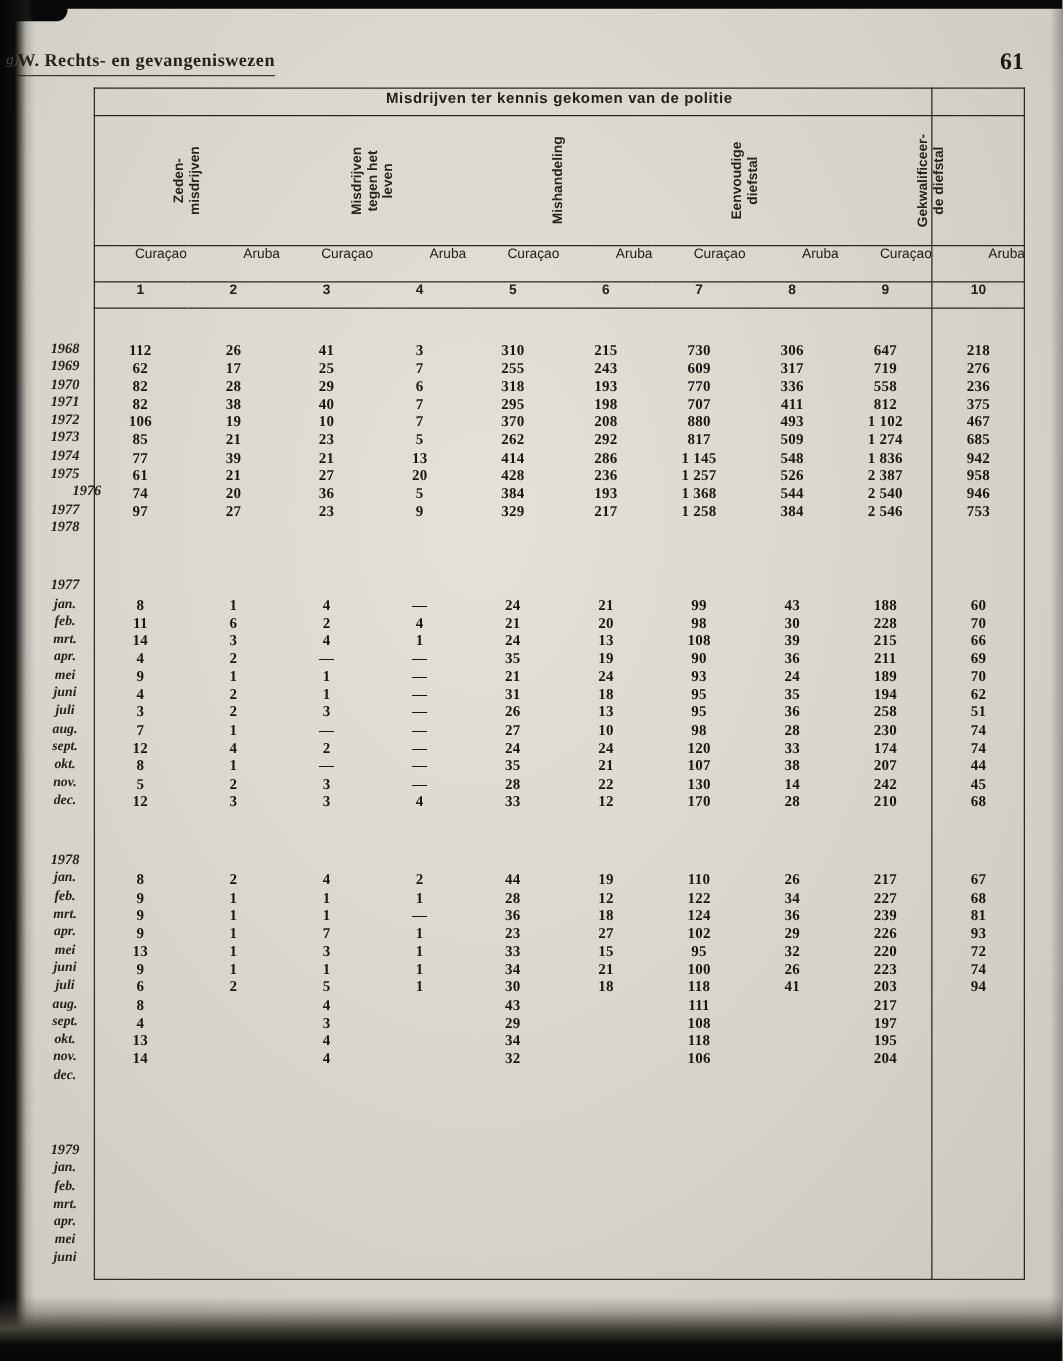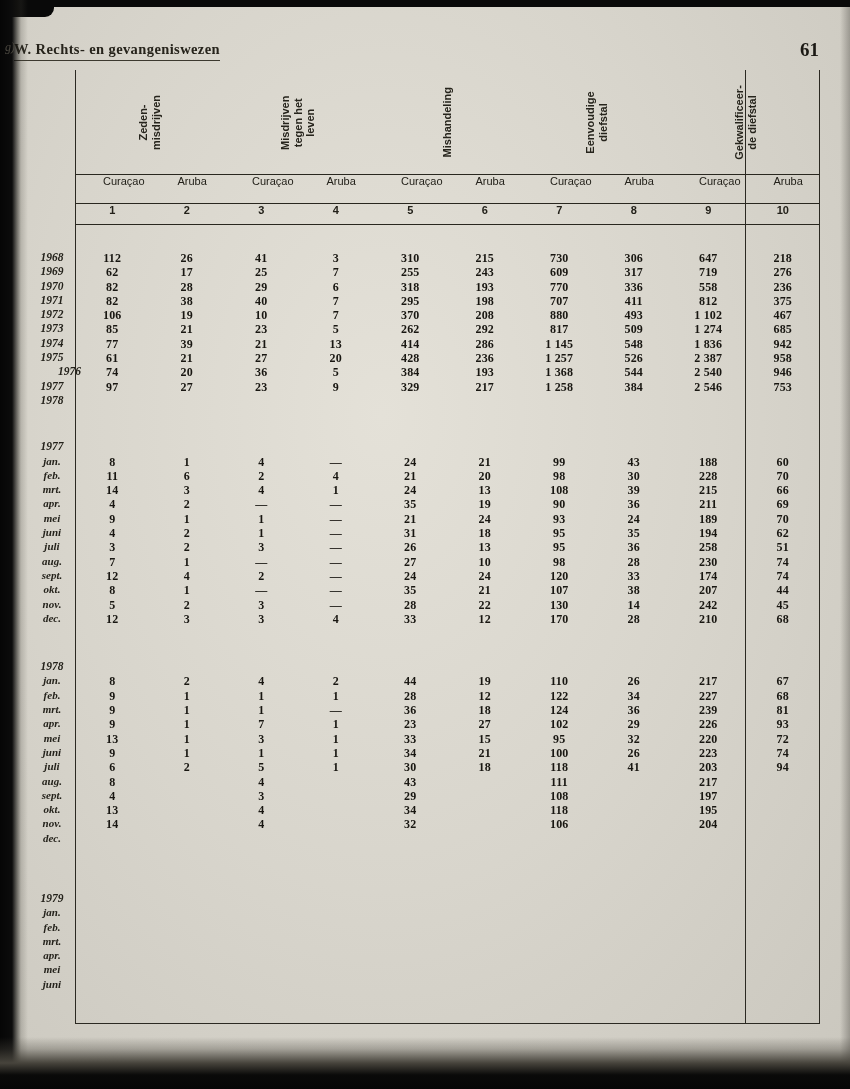--- a/index.html
+++ b/index.html
@@ -28,21 +28,21 @@
   
   .grid{position:absolute;left:28px;top:70px;width:792px;height:972px;z-index:1;
         display:grid;grid-template-columns:47px repeat(10,1fr);align-content:start;}
   .hcell{min-height:1px;}
   .table-title{grid-column:2 / span 10;height:21px;line-height:23px;text-align:center;
         font:700 12px "Liberation Sans","DejaVu Sans",sans-serif;letter-spacing:.5px;
         border-top:1.5px solid #29271f;border-bottom:1px solid #29271f;color:#23211a;}
   .group-cell{grid-column:span 2;height:103px;display:flex;align-items:center;justify-content:center;}
   .rot{transform:rotate(-90deg);font:700 11px "Liberation Sans","DejaVu Sans",sans-serif;
        line-height:12.5px;text-align:center;white-space:nowrap;color:#26241c;}
-  .region-cell{height:28px;line-height:29px;text-align:left;
+  .region-cell{height:28px;line-height:29px;text-align:right;
        font:400 11px "Liberation Sans","DejaVu Sans",sans-serif;color:#23211a;
        border-top:1px solid #29271f;border-bottom:1px solid #29271f;padding-left:28px;}
   .number-cell{height:20px;line-height:21px;text-align:center;
        font:700 11px "Liberation Sans","DejaVu Sans",sans-serif;color:#23211a;
        border-bottom:1px solid #29271f;}
   .section-spacer{grid-column:1 / -1;}
   .row-label{height:14.3px;line-height:14.3px;text-align:center;padding-left:1px;
        font:italic 700 11.5px "Liberation Serif",serif;color:#24221b;white-space:nowrap;}
   .row-label.month{font:italic 400 11px "Liberation Serif",serif;font-weight:600;}
   .cell{height:14.3px;line-height:14.3px;text-align:center;
@@ -55,20 +55,21 @@
 <body>
 
 <div class="page">
 
   <span class="margin-note">g)</span>
   <span class="page-header">W. Rechts- en gevangeniswezen</span>
   <span class="page-number">61</span>
 
   <div class="grid" id="grid">
     <div class="hcell"></div>
+    <div class="table-title">Misdrijven ter kennis gekomen van de politie</div>
 
     <div class="vline vl-left"></div>
     <div class="vline vl-mid"></div>
     <div class="vline vl-right"></div>
     <div class="bottom-rule"></div>
   <div class="hcell" style="grid-column: 1;"></div>
       <div class="group-cell">
         <div class="rot">
           <div>Zeden-</div>
           <div>misdrijven</div>

